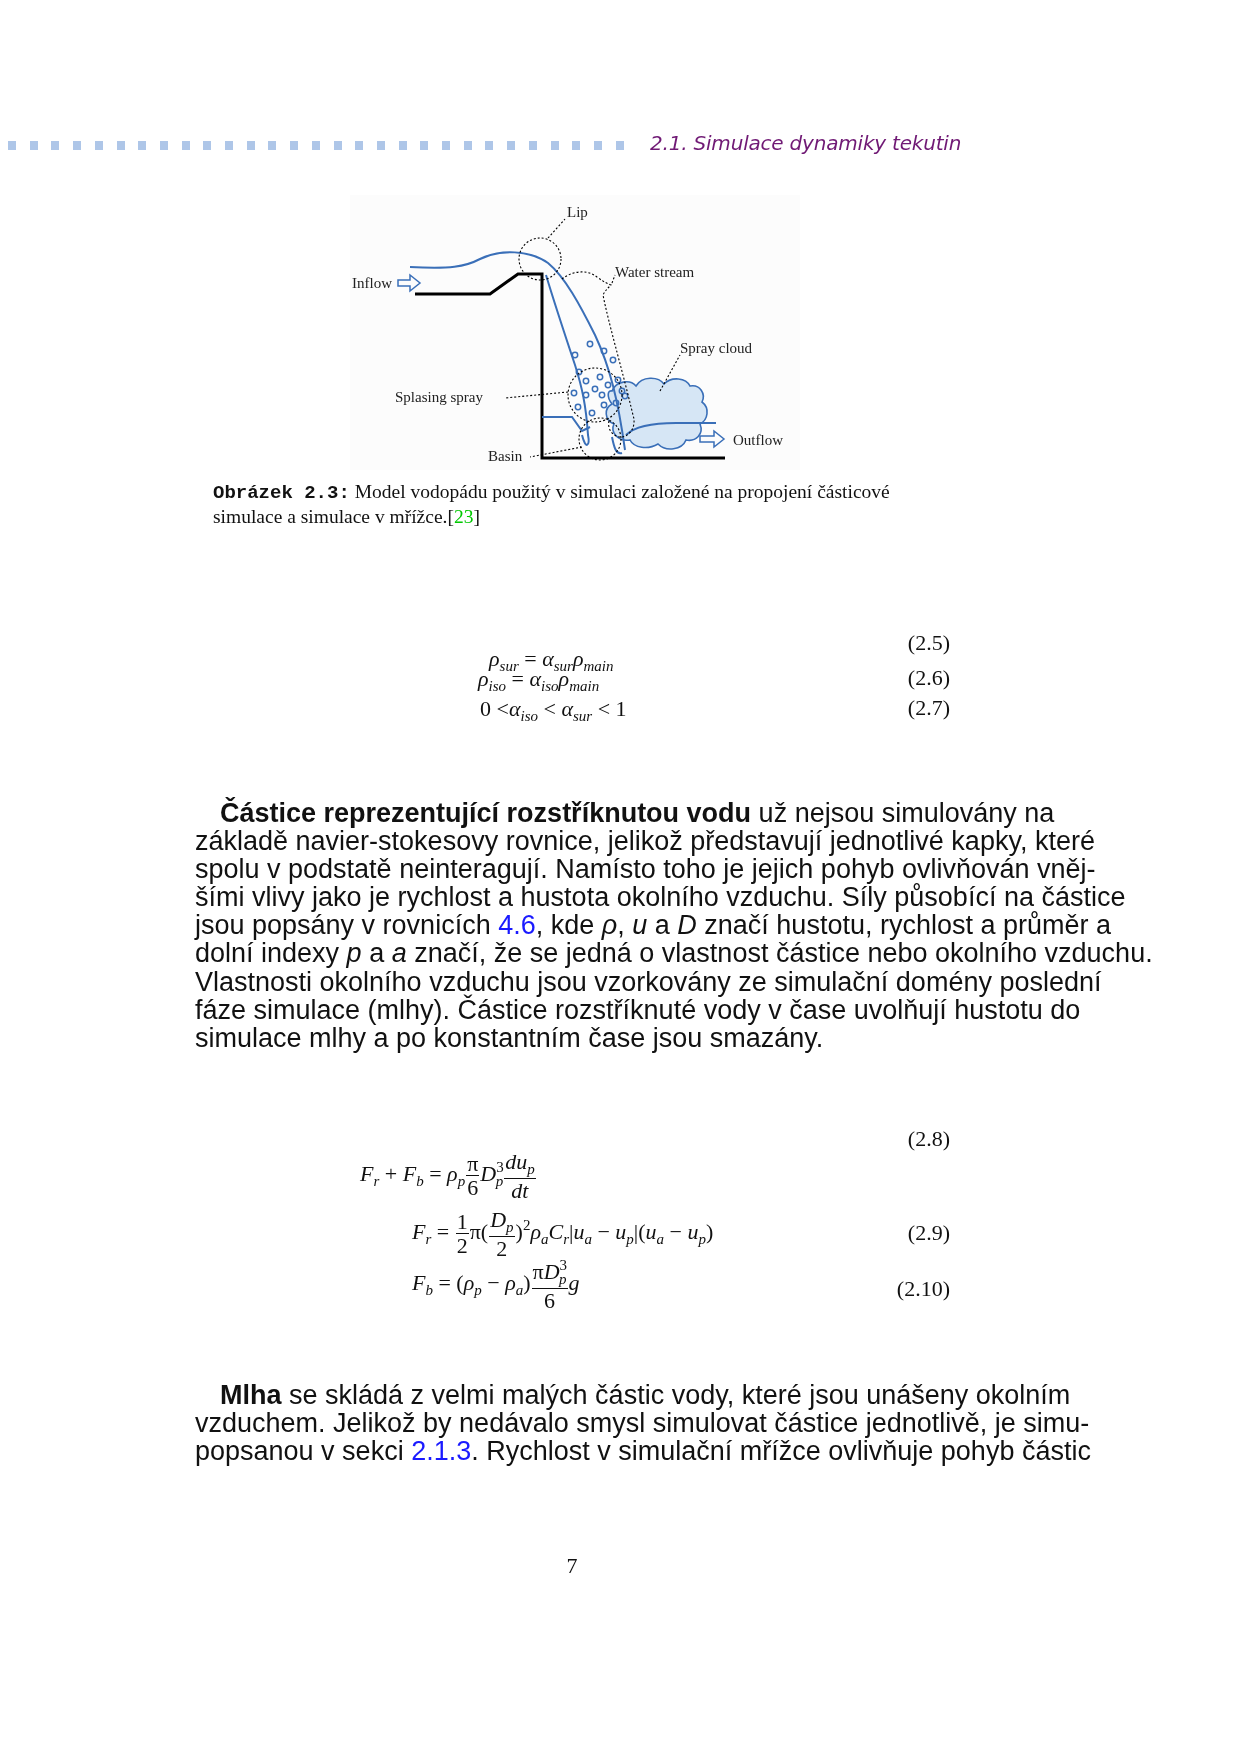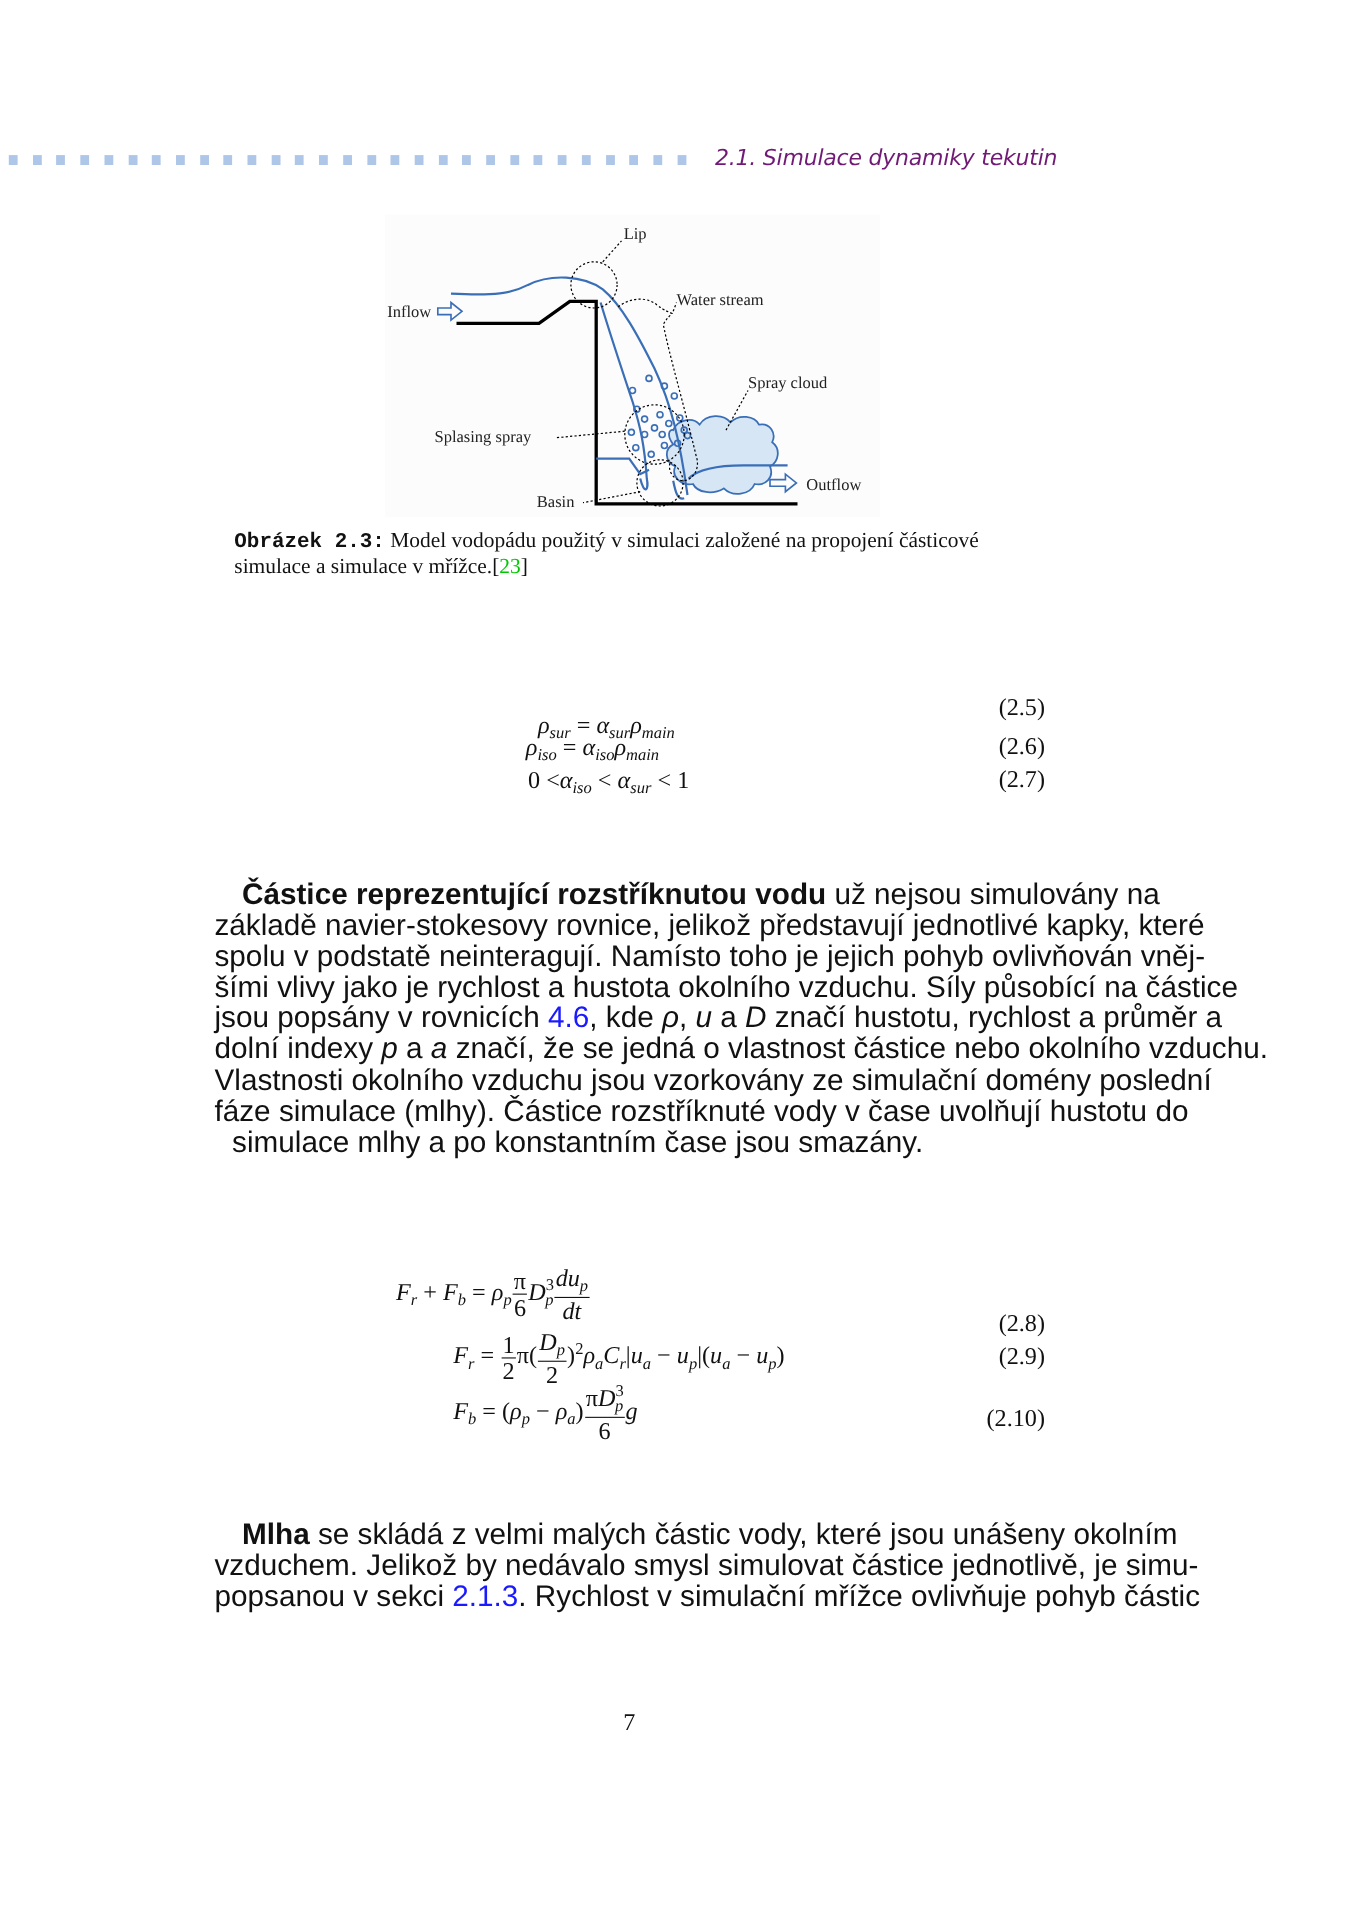--- a/index.html
+++ b/index.html
@@ -31,21 +31,21 @@
   .eq sup { vertical-align: 9px; }
   .eqnum { position: absolute; font-family: "Liberation Serif", serif; font-size: 22px; line-height: 1; text-align: right; width: 80px; }
   .frac { display: inline-block; vertical-align: middle; text-align: center; margin: 0 1px; }
   .frac > span { display: block; line-height: 1.05; padding: 0 1px; }
   .frac > span.num { border-bottom: 1px solid #111; }
 
   
   .para { position: absolute; left: 195px; width: 754px; font-family: Liberation Sans, sans-serif;
           font-size: 27px; line-height: 28.1px; text-align: justify; }
   .para .line { display: block; white-space: nowrap; text-align-last: justify; }
-  .para .line.last { text-align-last: left; margin-left: 16px; }
+  .para .line.last { text-align-last: left; }
   .para .line.indent { padding-left: 25px; }
   .para b { font-weight: bold; }
   .para i { font-style: italic; }
 
   .pagenum { position: absolute; left: 562px; top: 1553px; width: 20px; text-align: center;
              font-family: "Liberation Serif", serif; font-size: 22px; }
 </style>
 </head>
 <body>
 
@@ -183,21 +183,21 @@
   <span class="line"><span>jsou popsány v rovnicích </span><span class="ref">4.6</span><span>, kde </span><i>ρ</i>, <i>u</i><span> a </span><i>D</i><span> značí hustotu, rychlost a průměr a</span></span>
   <span class="line"><span>dolní indexy </span><i>p</i><span> a </span><i>a</i><span> značí, že se jedná o vlastnost částice nebo okolního vzduchu.</span></span>
   <span class="line">Vlastnosti okolního vzduchu jsou vzorkovány ze simulační domény poslední</span>
   <span class="line">fáze simulace (mlhy). Částice rozstříknuté vody v čase uvolňují hustotu do</span>
   <span class="line last">simulace mlhy a po konstantním čase jsou smazány.</span>
 </div>
 
 <div class="eq" style="left:360px; top:1150px;">
   <i>F</i><sub><i>r</i></sub> + <i>F</i><sub><i>b</i></sub> = <i>ρ</i><sub><i>p</i></sub><span class="frac"><span class="num">π</span><span>6</span></span><i>D</i><sup>3</sup><sub style="margin-left:-8px"><i>p</i></sub><span class="frac"><span class="num"><i>du</i><sub><i>p</i></sub></span><span><i>dt</i></span></span>
 </div>
-<div class="eqnum" style="left:870px; top:1192px;">(2.8)</div>
+<div class="eqnum" style="left:870px; top:1128px;">(2.8)</div>
 
 <div class="eq" style="left:412px; top:1208px;">
   <i>F</i><sub><i>r</i></sub> = <span class="frac"><span class="num">1</span><span>2</span></span>π(<span class="frac"><span class="num"><i>D</i><sub><i>p</i></sub></span><span>2</span></span>)<sup>2</sup><i>ρ</i><sub><i>a</i></sub><i>C</i><sub><i>r</i></sub>|<i>u</i><sub><i>a</i></sub> − <i>u</i><sub><i>p</i></sub>|(<i>u</i><sub><i>a</i></sub> − <i>u</i><sub><i>p</i></sub>)
 </div>
 <div class="eqnum" style="left:870px; top:1222px;">(2.9)</div>
 
 <div class="eq" style="left:412px; top:1258px;">
   <i>F</i><sub><i>b</i></sub> = (<i>ρ</i><sub><i>p</i></sub> − <i>ρ</i><sub><i>a</i></sub>)<span class="frac"><span class="num">π<i>D</i><sup>3</sup><sub style="margin-left:-8px"><i>p</i></sub></span><span>6</span></span><i>g</i>
 </div>
 <div class="eqnum" style="left:870px; top:1278px;">(2.10)</div>

